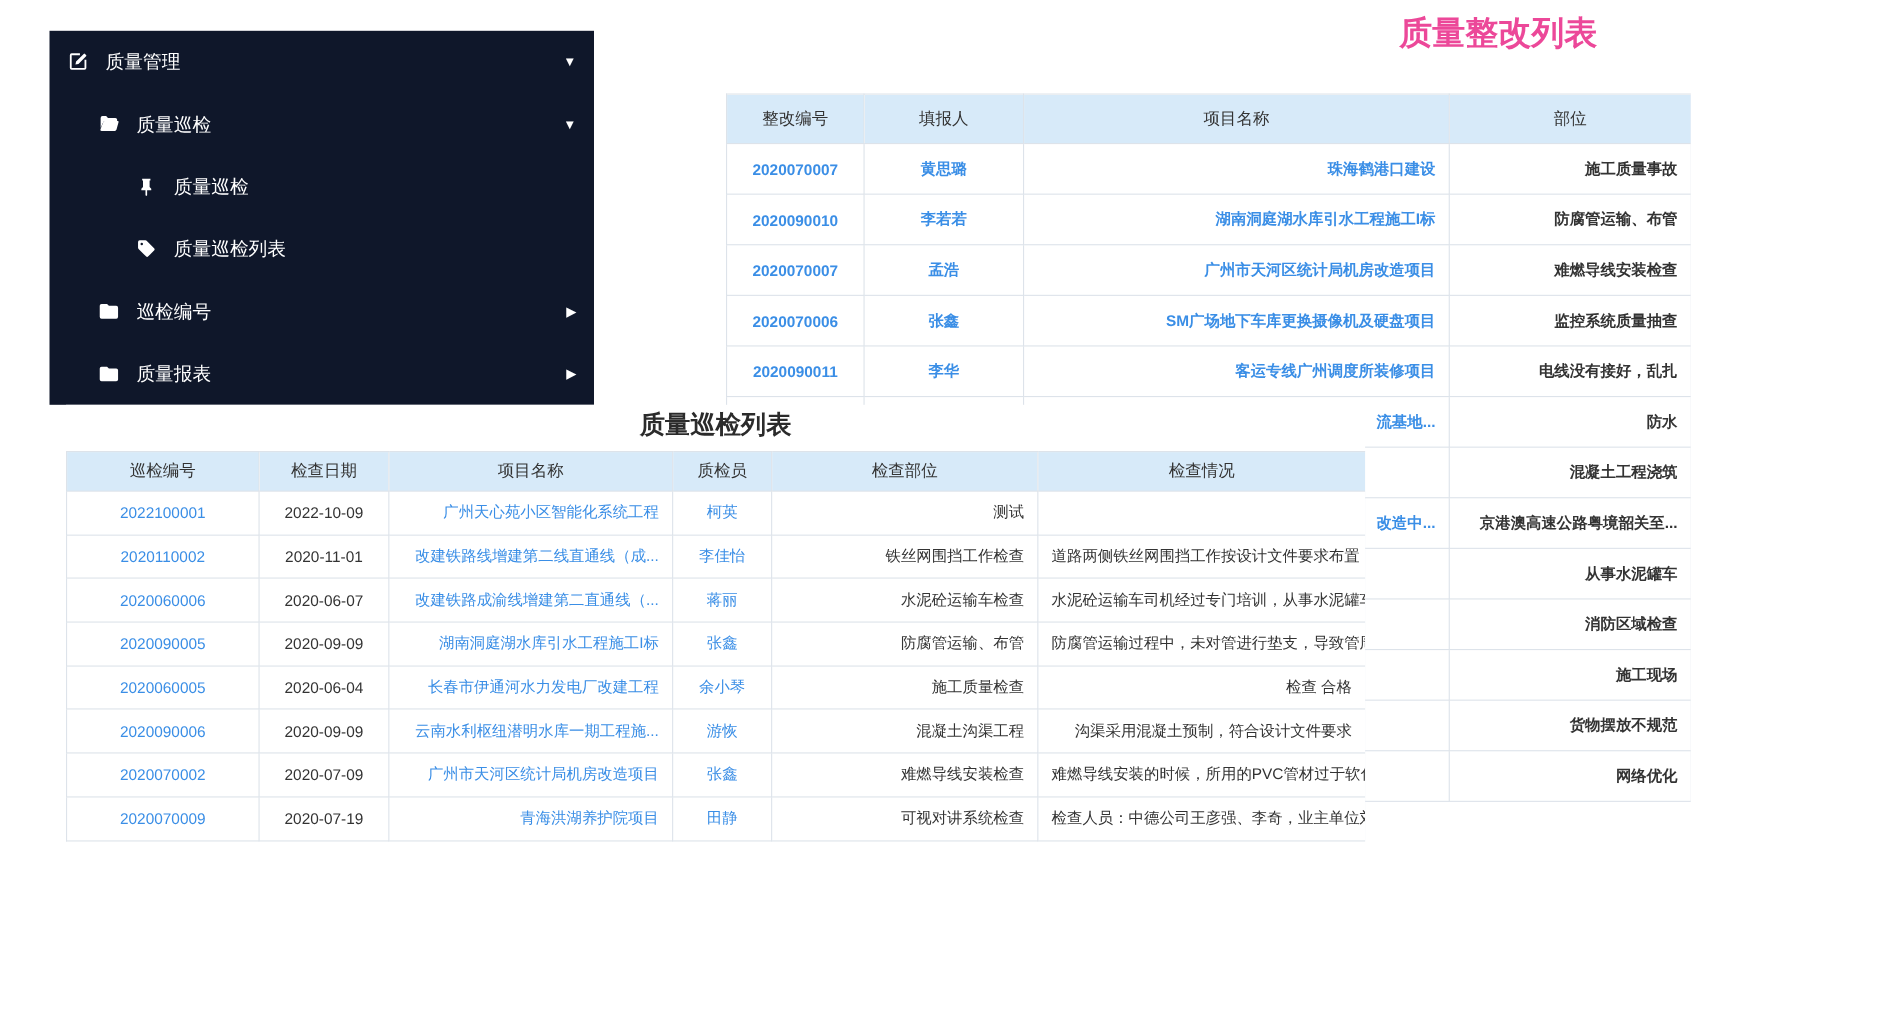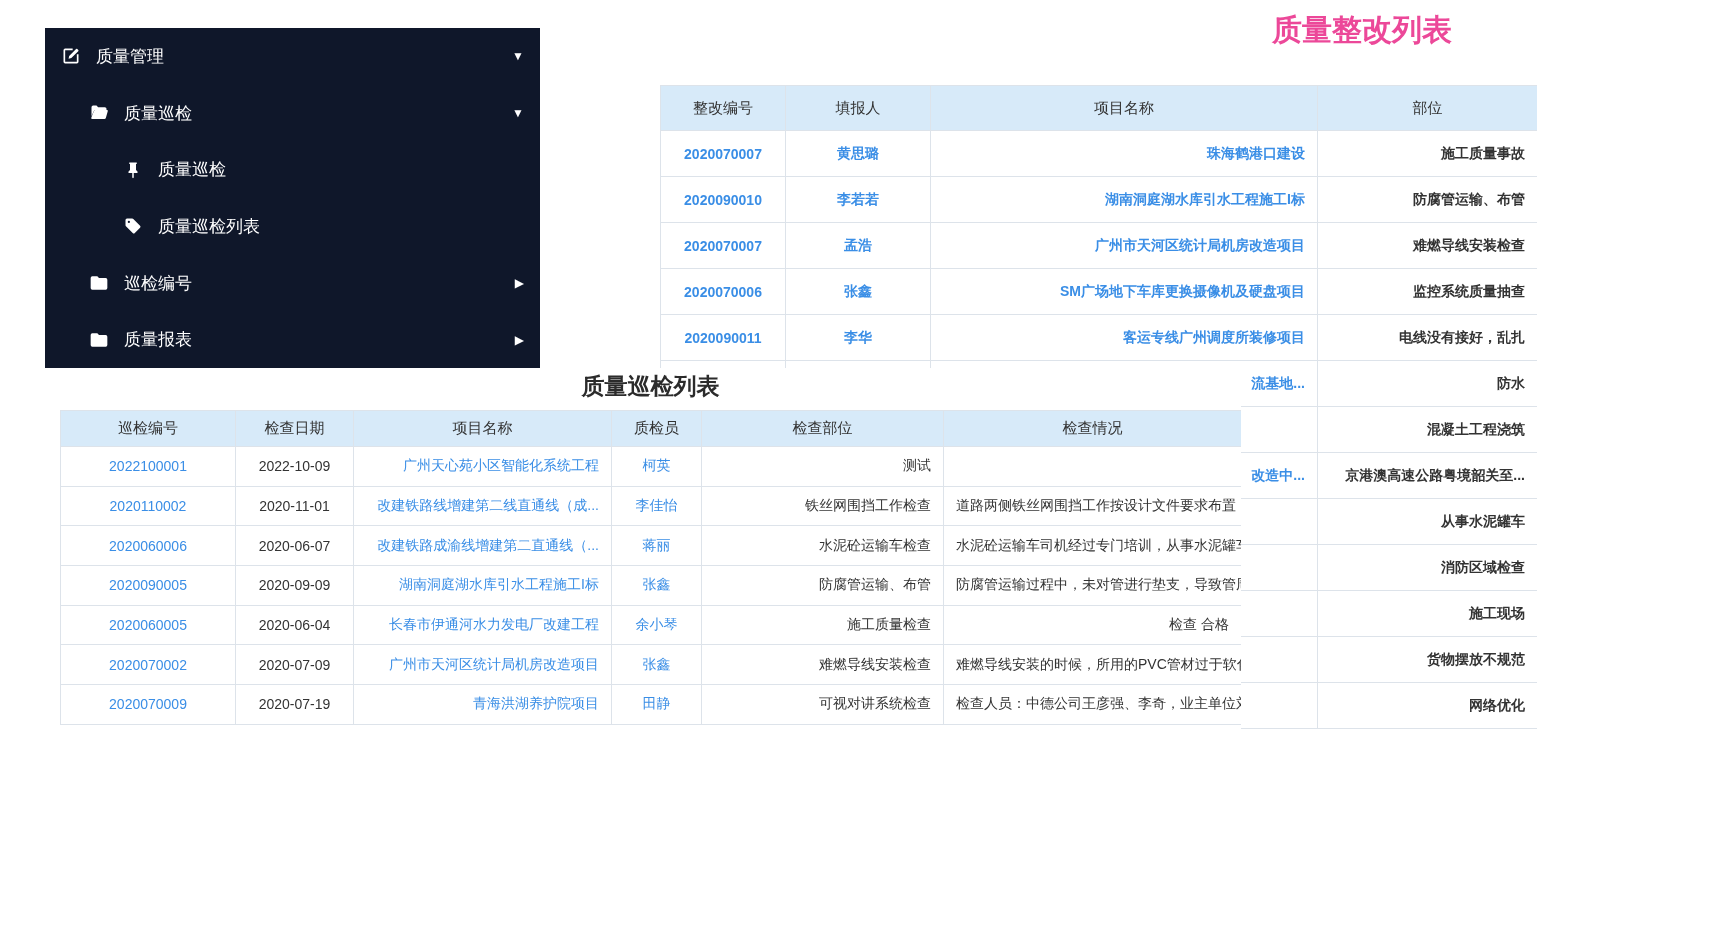--- a/index.html
+++ b/index.html
@@ -272,20 +272,28 @@
       </tr>
         <tr>
         <td class="ctr lnk">2020060005</td>
         <td class="ctr">2020-06-04</td>
         <td class="lft lnk">长春市伊通河水力发电厂改建工程</td>
         <td class="ctr lnk">余小琴</td>
         <td class="lft">施工质量检查</td>
         <td class="lft">检查 合格</td>
       </tr>
         <tr>
+        <td class="ctr lnk">2020090006</td>
+        <td class="ctr">2020-09-09</td>
+        <td class="lft lnk">云南水利枢纽潜明水库一期工程施...</td>
+        <td class="ctr lnk">游恢</td>
+        <td class="lft">混凝土沟渠工程</td>
+        <td class="lft">沟渠采用混凝土预制，符合设计文件要求</td>
+      </tr>
+        <tr>
         <td class="ctr lnk">2020070002</td>
         <td class="ctr">2020-07-09</td>
         <td class="lft lnk">广州市天河区统计局机房改造项目</td>
         <td class="ctr lnk">张鑫</td>
         <td class="lft">难燃导线安装检查</td>
         <td class="lft">难燃导线安装的时候，所用的PVC管材过于软化</td>
       </tr>
         <tr>
         <td class="ctr lnk">2020070009</td>
         <td class="ctr">2020-07-19</td>

